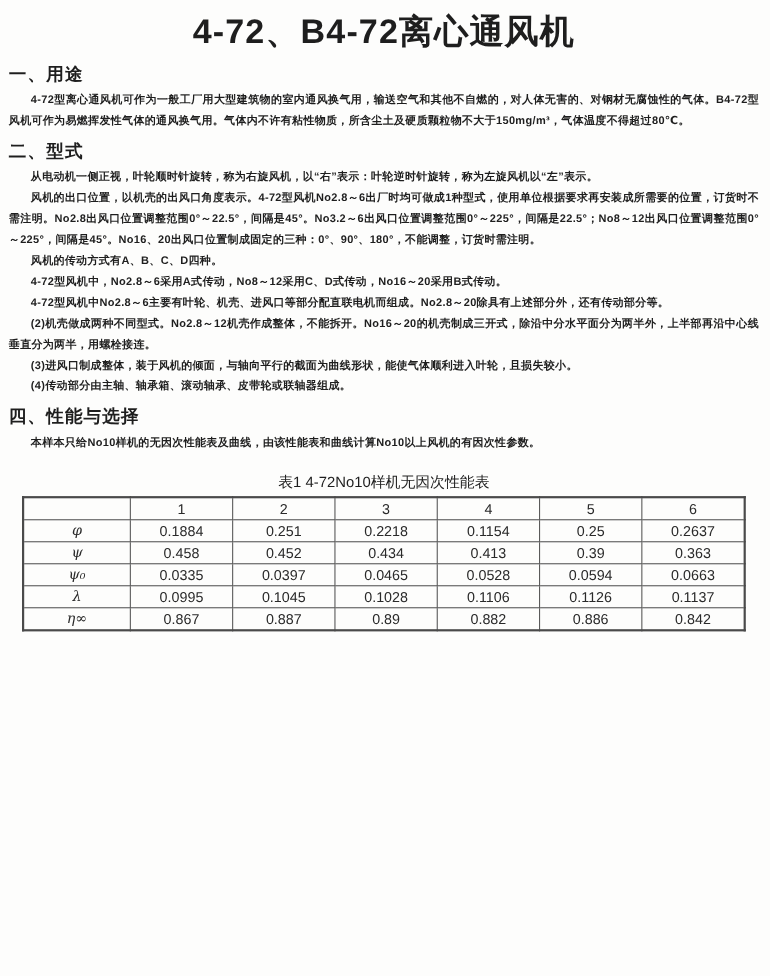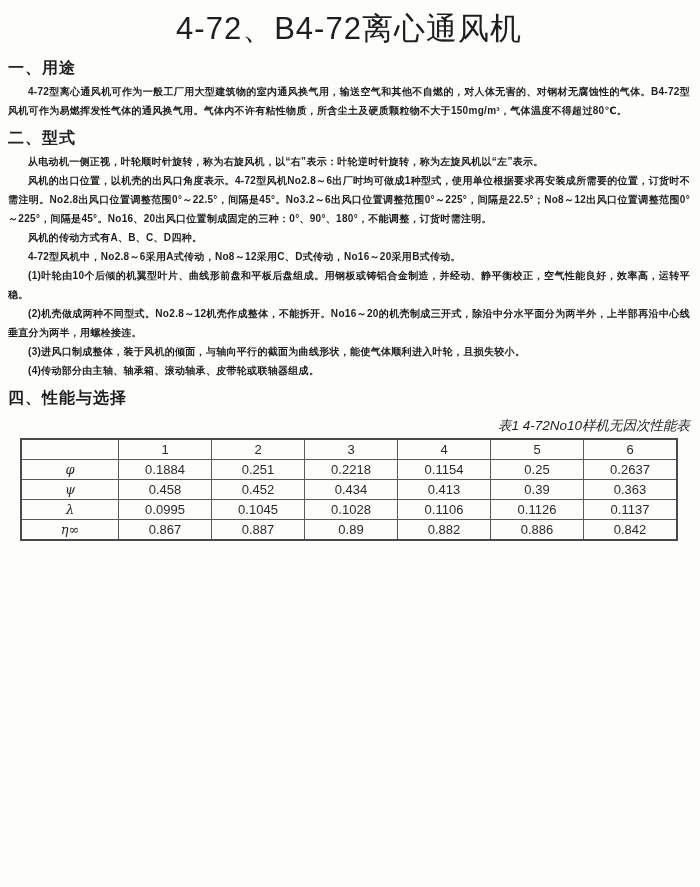--- a/index.html
+++ b/index.html
@@ -16,45 +16,44 @@
   }
   .page {
     box-sizing: border-box;
     width: 700px;
     height: 887px;
     padding: 4px 10px 0 8px;
     background: #fdfdfc;
   }
   h1.doc-title {
     font-size: 31px;
-    font-weight: 400;
+    font-weight: 700;
     text-align: center;
     margin: 4px 0 8px 0;
     letter-spacing: 1px;
   }
   h2.sec-heading {
     font-size: 16px;
     font-weight: 700;
     margin: 8px 0 3px 0;
     letter-spacing: 1px;
   }
   p.body-par {
     font-size: 10px;
     line-height: 19px;
     margin: 0;
     text-indent: 2em;
     text-align: justify;
     letter-spacing: 0.3px;
     font-weight: bold;
   }
   .table-caption {
-    text-align: right;
+    text-align: center;
     font-size: 13.5px;
-    margin: 8px 0 3px 0;
-    font-style: italic;
+    margin: 18px 0 3px 0;
   }
   table.perf-table {
     border-collapse: collapse;
     margin: 0 auto;
     border: 2px solid #4a4a4a;
   }
   table.perf-table th,
   table.perf-table td {
     border: 1px solid #5a5a5a;
     font-size: 13px;
@@ -87,28 +86,29 @@
 
   <section>
     <h2 class="sec-heading">二、型式</h2>
     <p class="body-par">从电动机一侧正视，叶轮顺时针旋转，称为右旋风机，以“右”表示：叶轮逆时针旋转，称为左旋风机以“左”表示。</p>
     <p class="body-par">风机的出口位置，以机壳的出风口角度表示。4-72型风机No2.8～6出厂时均可做成1种型式，使用单位根据要求再安装成所需要的位置，订货时不需注明。No2.8出风口位置调整范围0°～22.5°，间隔是45°。No3.2～6出风口位置调整范围0°～225°，间隔是22.5°；No8～12出风口位置调整范围0°～225°，间隔是45°。No16、20出风口位置制成固定的三种：0°、90°、180°，不能调整，订货时需注明。</p>
     <p class="body-par">风机的传动方式有A、B、C、D四种。</p>
     <p class="body-par">4-72型风机中，No2.8～6采用A式传动，No8～12采用C、D式传动，No16～20采用B式传动。</p>
   </section>
 
   <section>
-    <p class="body-par">(1)叶轮由10个后倾的机翼型叶片、曲线形前盘和平板后盘组成。用钢板或铸铝合金制造，并经动、静平衡校正，空气性能良好，效率高，运转平稳。</p>
+    <p class="body-par">4-72型风机中No2.8～6主要有叶轮、机壳、进风口等部分配直联电机而组成。No2.8～20除具有上述部分外，还有传动部分等。</p>
     <p class="body-par">(2)机壳做成两种不同型式。No2.8～12机壳作成整体，不能拆开。No16～20的机壳制成三开式，除沿中分水平面分为两半外，上半部再沿中心线垂直分为两半，用螺栓接连。</p>
     <p class="body-par">(3)进风口制成整体，装于风机的倾面，与轴向平行的截面为曲线形状，能使气体顺利进入叶轮，且损失较小。</p>
     <p class="body-par">(4)传动部分由主轴、轴承箱、滚动轴承、皮带轮或联轴器组成。</p>
   </section>
 
   <section>
     <h2 class="sec-heading">四、性能与选择</h2>
+    <p class="body-par">本样本只给No10样机的无因次性能表及曲线，由该性能表和曲线计算No10以上风机的有因次性参数。</p>
   </section>
 
   <div class="table-caption">表1 4-72No10样机无因次性能表</div>
 
   <table class="perf-table">
     <thead>
       <tr>
         <th class="label-col"></th>
         <th class="num-col">1</th>
         <th class="num-col">2</th>
@@ -131,20 +131,29 @@
       <tr>
         <th class="row-sym">ψ</th>
         <td>0.458</td>
         <td>0.452</td>
         <td>0.434</td>
         <td>0.413</td>
         <td>0.39</td>
         <td>0.363</td>
       </tr>
       <tr>
+        <th class="row-sym">ψ₀</th>
+        <td>0.0335</td>
+        <td>0.0397</td>
+        <td>0.0465</td>
+        <td>0.0528</td>
+        <td>0.0594</td>
+        <td>0.0663</td>
+      </tr>
+      <tr>
         <th class="row-sym">λ</th>
         <td>0.0995</td>
         <td>0.1045</td>
         <td>0.1028</td>
         <td>0.1106</td>
         <td>0.1126</td>
         <td>0.1137</td>
       </tr>
       <tr>
         <th class="row-sym">η∞</th>

